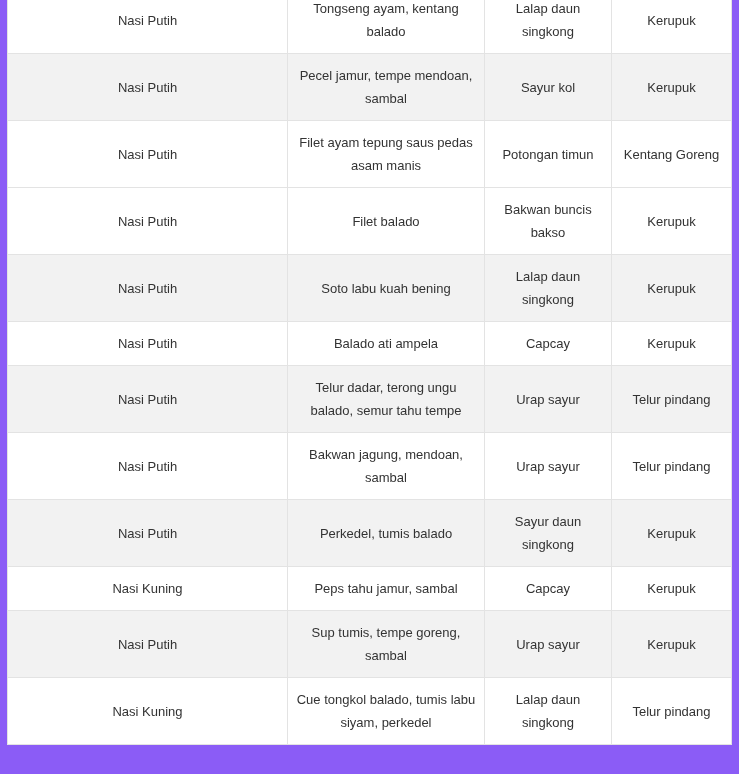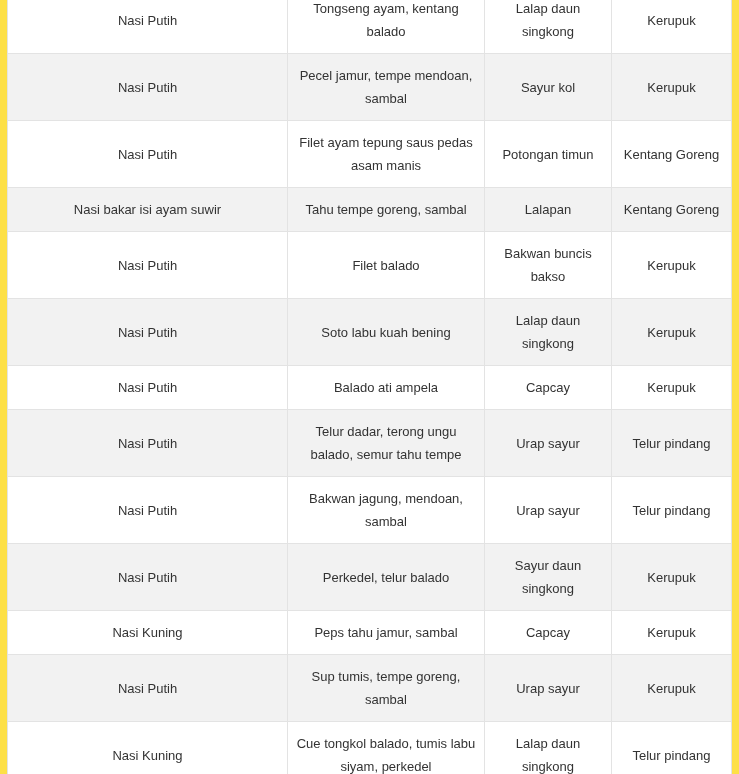--- a/index.html
+++ b/index.html
@@ -12,21 +12,21 @@
     overflow: hidden;
     background: #ffffff;
     font-family: "Liberation Sans", sans-serif;
   }
 
   #viewport {
     position: relative;
     width: 739px;
     height: 774px;
     overflow: hidden;
-    background: #fde047;
+    background: #8b5cf6;
   }
 
   
   #table-scroll {
     position: absolute;
     left: 0;
     top: -14px;          
     width: 739px;
   }
 
@@ -110,34 +110,20 @@
             <td>
               <span class="cell-text">Filet ayam tepung saus pedas asam manis</span>
             </td>
             <td>
               <span class="cell-text">Potongan timun</span>
             </td>
             <td>
               <span class="cell-text">Kentang Goreng</span>
             </td>
           </tr>
-          <tr class="row-gray">
-            <td>
-              <span class="cell-text">Nasi bakar isi ayam suwir</span>
-            </td>
-            <td>
-              <span class="cell-text">Tahu tempe goreng, sambal</span>
-            </td>
-            <td>
-              <span class="cell-text">Lalapan</span>
-            </td>
-            <td>
-              <span class="cell-text">Kentang Goreng</span>
-            </td>
-          </tr>
           <tr class="row-white">
             <td>
               <span class="cell-text">Nasi Putih</span>
             </td>
             <td>
               <span class="cell-text">Filet balado</span>
             </td>
             <td>
               <span class="cell-text">Bakwan buncis bakso</span>
             </td>
@@ -199,21 +185,21 @@
             </td>
             <td>
               <span class="cell-text">Telur pindang</span>
             </td>
           </tr>
           <tr class="row-gray">
             <td>
               <span class="cell-text">Nasi Putih</span>
             </td>
             <td>
-              <span class="cell-text">Perkedel, telur balado</span>
+              <span class="cell-text">Perkedel, tumis balado</span>
             </td>
             <td>
               <span class="cell-text">Sayur daun singkong</span>
             </td>
             <td>
               <span class="cell-text">Kerupuk</span>
             </td>
           </tr>
           <tr class="row-white">
             <td>

